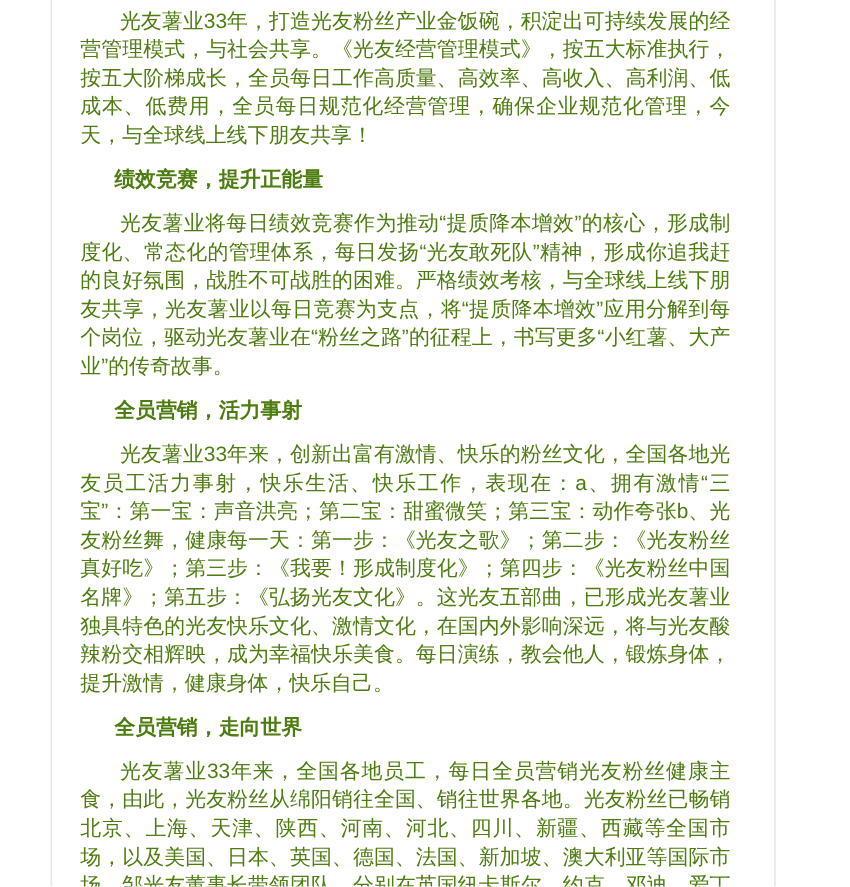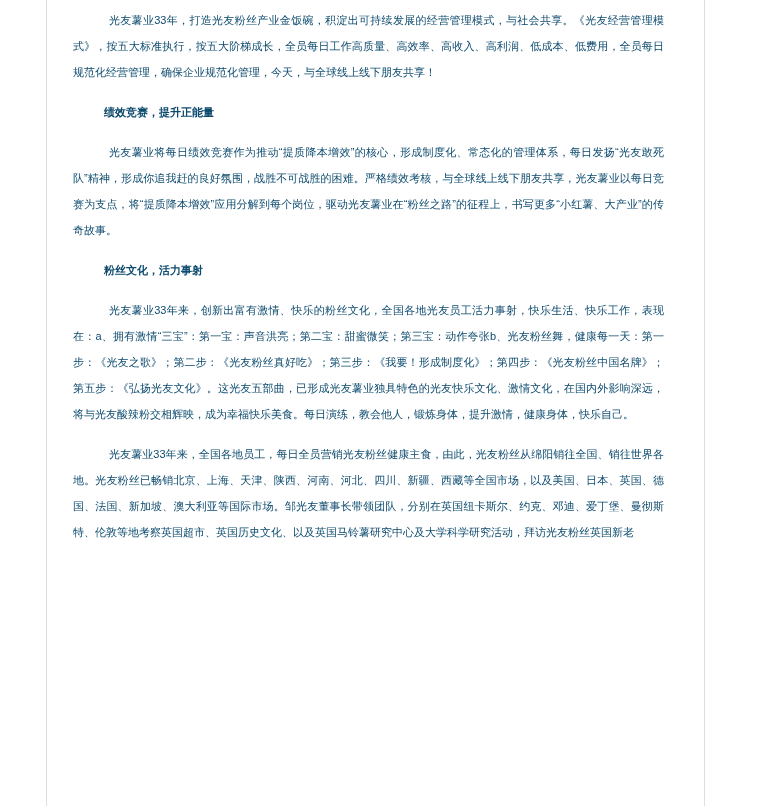--- a/index.html
+++ b/index.html
@@ -18,23 +18,23 @@
     margin-left: 46px;
     width: 659px;
     min-height: 806px;
     border-left: 1px solid #dedede;
     border-right: 1px solid #dedede;
     padding: 7px 40px 20px 26px;
   }
   .article p,
   .article h3 {
     font-family: "Liberation Sans", "DejaVu Sans", sans-serif;
-    font-size: 11px;
+    font-size: 19px;
     line-height: 26px;
-    color: #0c4a6e;
+    color: #4d7c0f;
     text-align: justify;
     margin: 0 0 14px 0;
     font-weight: normal;
     word-break: break-all;
   }
   .article p {
     text-indent: 36px;
   }
   .article h3 {
     font-weight: bold;
@@ -44,20 +44,21 @@
 </head>
 <body>
 
 <div class="article">
   <p>光友薯业33年，打造光友粉丝产业金饭碗，积淀出可持续发展的经营管理模式，与社会共享。《光友经营管理模式》，按五大标准执行，按五大阶梯成长，全员每日工作高质量、高效率、高收入、高利润、低成本、低费用，全员每日规范化经营管理，确保企业规范化管理，今天，与全球线上线下朋友共享！</p>
 
   <h3>绩效竞赛，提升正能量</h3>
 
   <p>光友薯业将每日绩效竞赛作为推动“提质降本增效”的核心，形成制度化、常态化的管理体系，每日发扬“光友敢死队”精神，形成你追我赶的良好氛围，战胜不可战胜的困难。严格绩效考核，与全球线上线下朋友共享，光友薯业以每日竞赛为支点，将“提质降本增效”应用分解到每个岗位，驱动光友薯业在“粉丝之路”的征程上，书写更多“小红薯、大产业”的传奇故事。</p>
 
-  <h3>粉丝文化，活力事射</h3>
+  <h3>全员营销，活力事射</h3>
 
   <p>光友薯业33年来，创新出富有激情、快乐的粉丝文化，全国各地光友员工活力事射，快乐生活、快乐工作，表现在：a、拥有激情“三宝”：第一宝：声音洪亮；第二宝：甜蜜微笑；第三宝：动作夸张b、光友粉丝舞，健康每一天：第一步：《光友之歌》；第二步：《光友粉丝真好吃》；第三步：《我要！形成制度化》；第四步：《光友粉丝中国名牌》；第五步：《弘扬光友文化》。这光友五部曲，已形成光友薯业独具特色的光友快乐文化、激情文化，在国内外影响深远，将与光友酸辣粉交相辉映，成为幸福快乐美食。每日演练，教会他人，锻炼身体，提升激情，健康身体，快乐自己。</p>
 
 
+  <h3>全员营销，走向世界</h3>
 
   <p>光友薯业33年来，全国各地员工，每日全员营销光友粉丝健康主食，由此，光友粉丝从绵阳销往全国、销往世界各地。光友粉丝已畅销北京、上海、天津、陕西、河南、河北、四川、新疆、西藏等全国市场，以及美国、日本、英国、德国、法国、新加坡、澳大利亚等国际市场。邹光友董事长带领团队，分别在英国纽卡斯尔、约克、邓迪、爱丁堡、曼彻斯特、伦敦等地考察英国超市、英国历史文化、以及英国马铃薯研究中心及大学科学研究活动，拜访光友粉丝英国新老</p>
 </div>
 
 </body></html>

